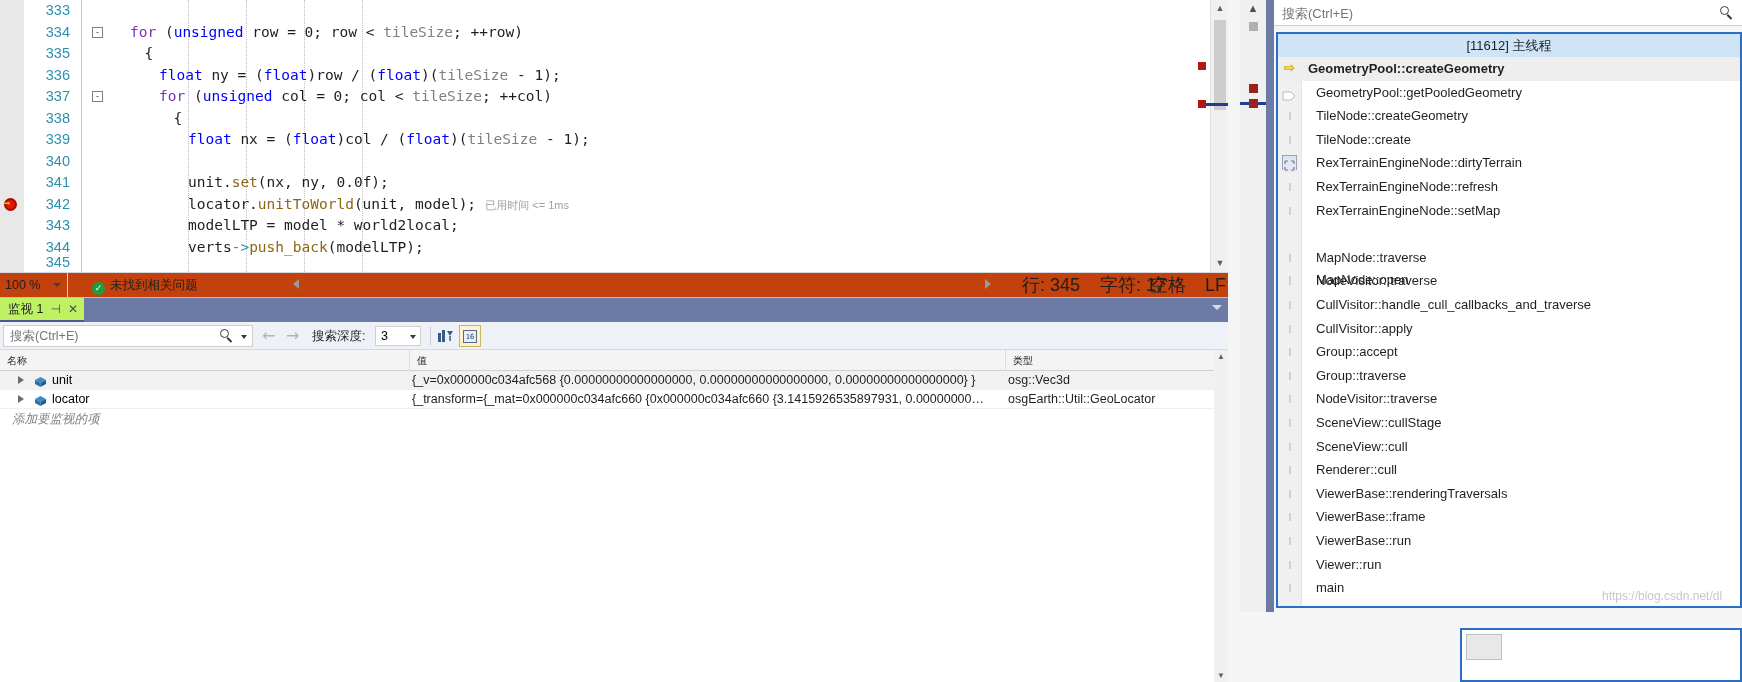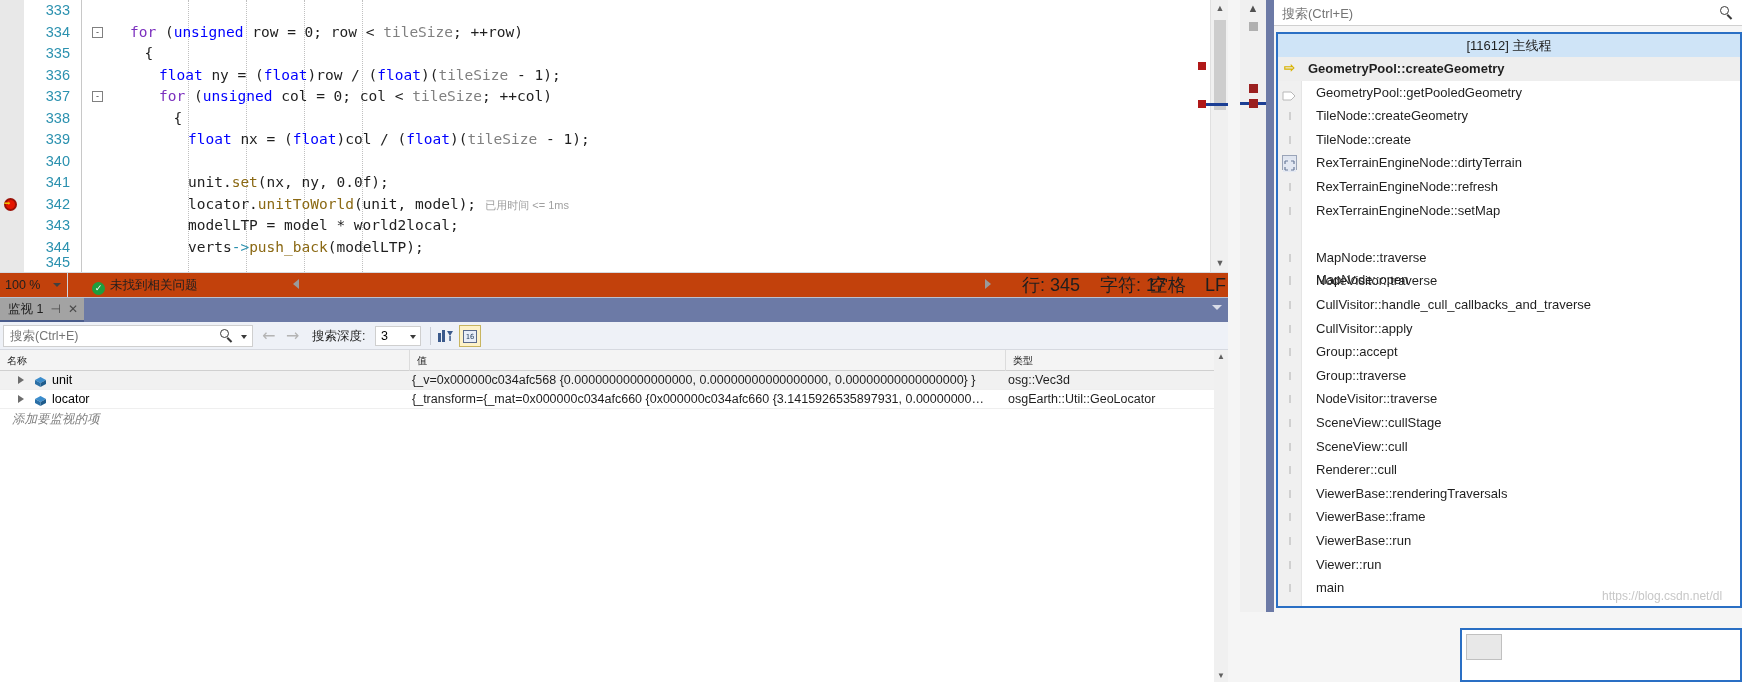--- a/index.html
+++ b/index.html
@@ -201,21 +201,21 @@
     border-top: 1px solid #b8c0d0;
   }
   .watch-tabstrip {
     position: absolute; left: 0; top: 0;
     width: 1228px; height: 24px;
     background: #6c7aa6;
   }
   .watch-tab {
     position: absolute; left: 0; top: 0;
     height: 24px;
-    background: #a3a3a3;
+    background: #bef264;
     padding: 0 6px 0 8px;
     line-height: 24px;
     font-size: 12.5px;
     color: #1f1f1f;
     display: flex; align-items: center; gap: 7px;
     border-bottom: 2px solid #4a5c8c;
   }
   .tab-pin, .tab-close { color: #4a4a4a; font-size: 12px; cursor: pointer; }
   .watch-collapse {
     position: absolute; right: 6px; top: 7px;

